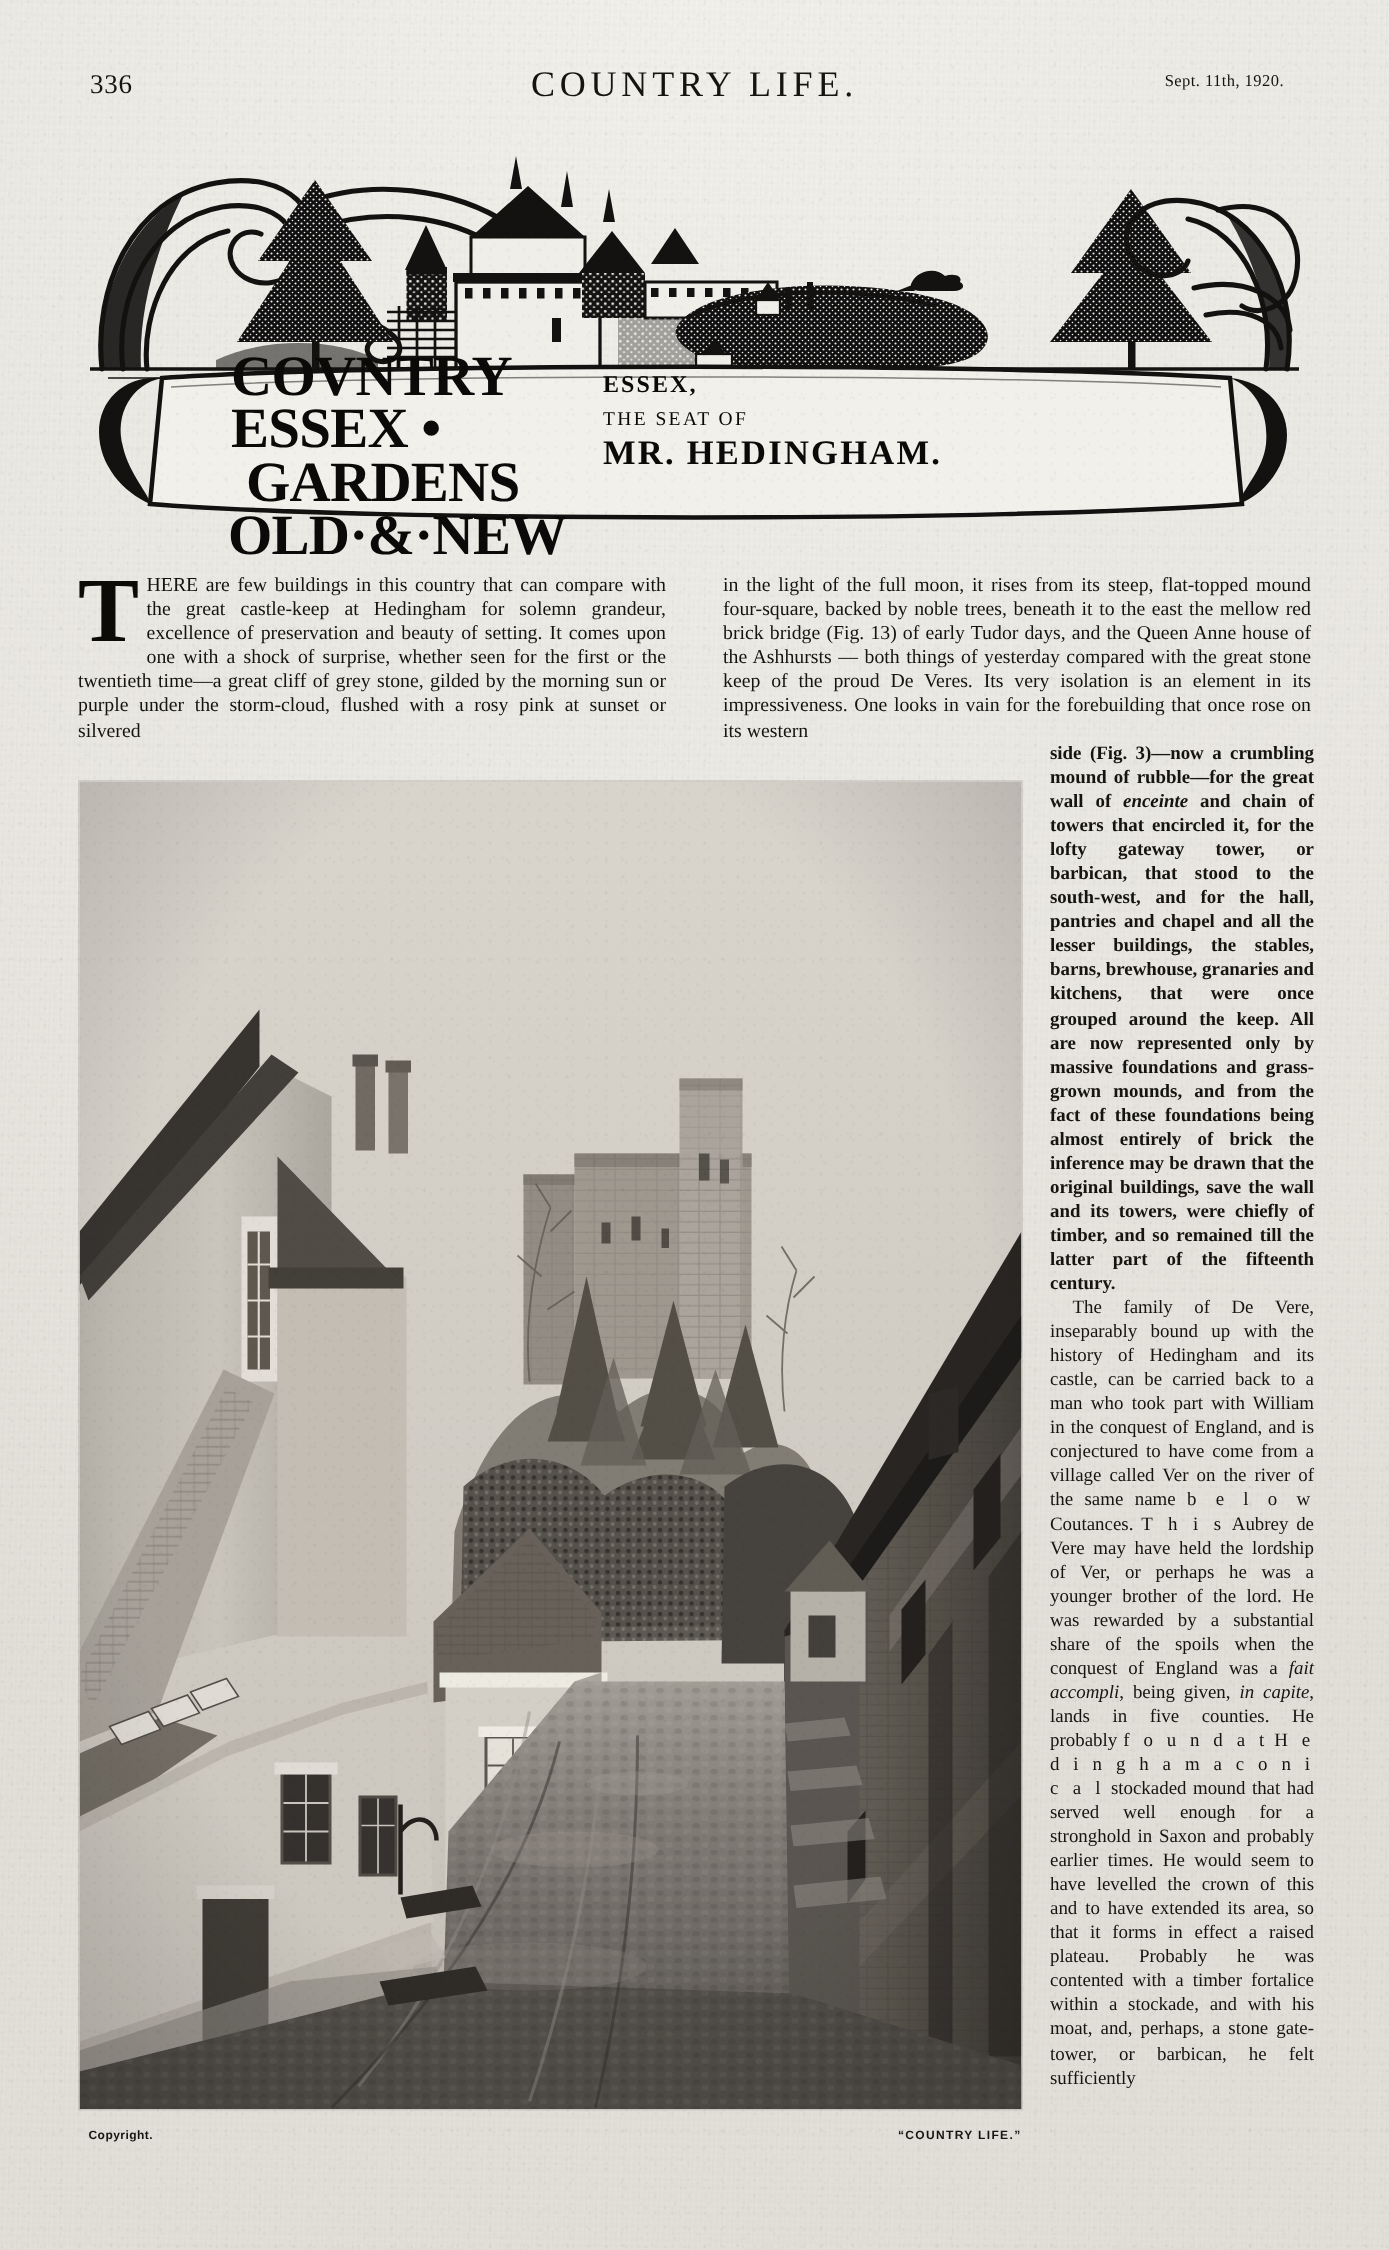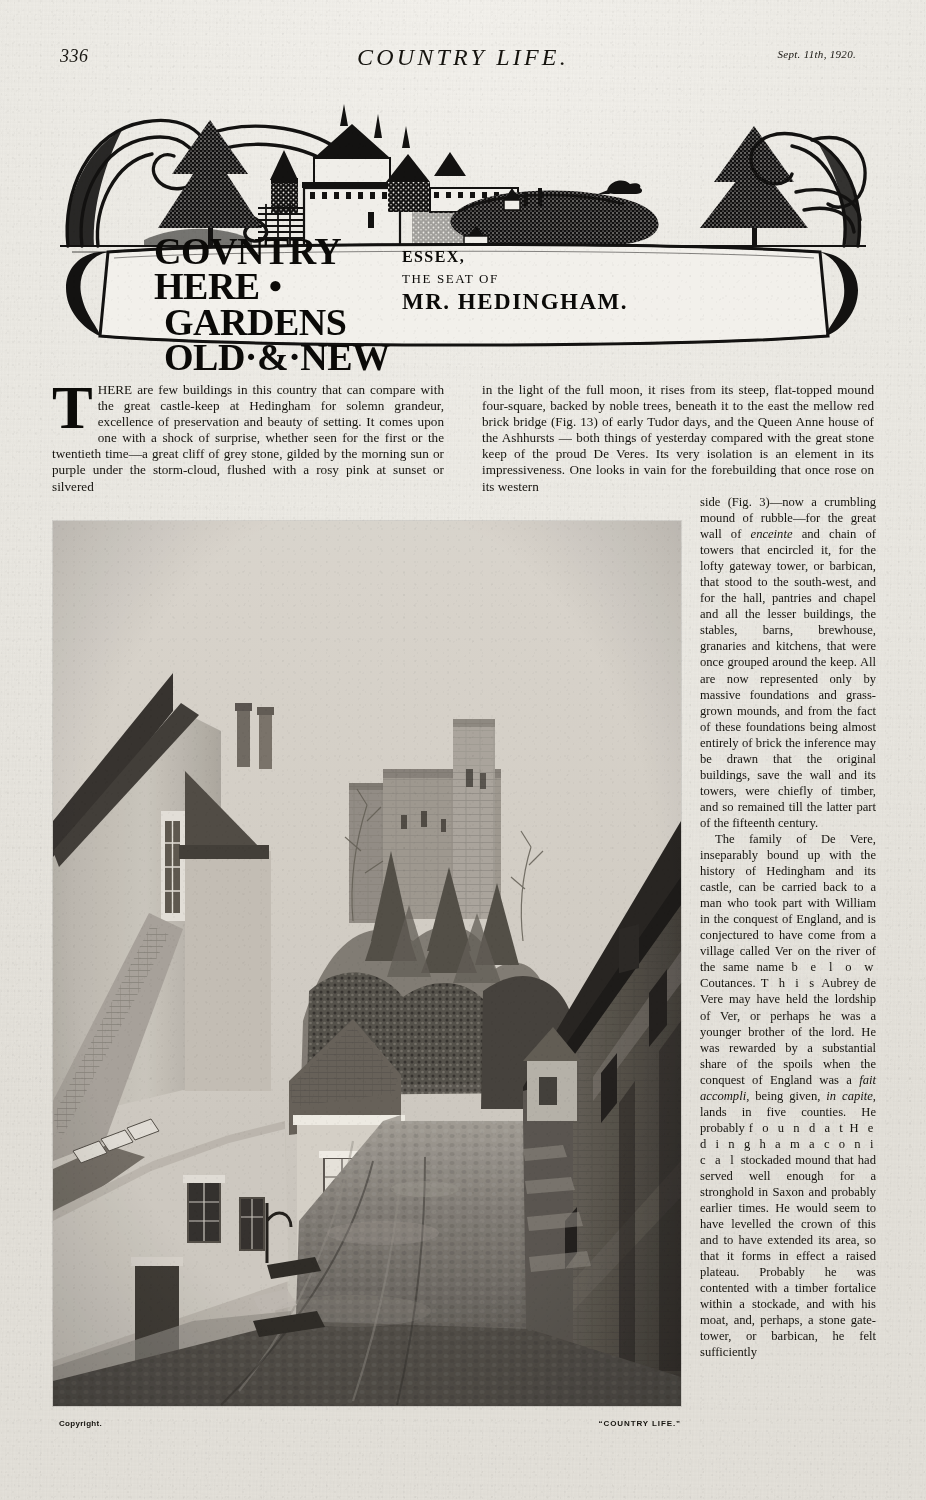--- a/index.html
+++ b/index.html
@@ -26,21 +26,21 @@
       radial-gradient(circle at 11% 23%, rgba(0,0,0,.05) 0 1px, transparent 1px),
       radial-gradient(circle at 37% 61%, rgba(0,0,0,.04) 0 1px, transparent 1px),
       radial-gradient(circle at 73% 12%, rgba(0,0,0,.05) 0 1px, transparent 1px),
       radial-gradient(circle at 88% 77%, rgba(0,0,0,.04) 0 1px, transparent 1px),
       radial-gradient(circle at 57% 88%, rgba(0,0,0,.05) 0 1px, transparent 1px);
     background-size:13px 13px, 17px 17px, 11px 11px, 19px 19px, 23px 23px;
   }
 
   
   #runhead{
-    position:absolute;left:0;right:0;top:42px;height:32px;font-style:italic;
+    position:absolute;left:0;right:0;top:42px;height:32px;
   }
   .rh-num{position:absolute;left:60px;top:4px;font-size:18px;letter-spacing:.5px;}
   .rh-title{
     position:absolute;left:0;right:0;top:2px;text-align:center;
     font-size:24px;letter-spacing:3.2px;
   }
   .rh-date{position:absolute;right:70px;top:6px;font-size:11px;letter-spacing:.3px;}
 
   
   #masthead{
@@ -52,21 +52,21 @@
   .mast-logo{
     position:absolute;left:96px;top:138px;width:270px;
     font-family:"Liberation Serif", serif;
     font-weight:bold;line-height:.93;color:#0b0a08;
     letter-spacing:-0.5px;
   }
   .mast-logo div{font-size:38px;white-space:nowrap;}
   .ml1{margin-left:6px;}
   .ml2{margin-left:6px;}
   .ml3{margin-left:16px;}
-  .ml4{margin-left:16px;}
+  .ml4{margin-left:4px;}
 
   .mast-title{position:absolute;left:350px;top:152px;width:420px;color:#0b0a08;}
   .mt-main{font-size:27px;letter-spacing:1.6px;font-variant:small-caps;font-weight:bold;white-space:nowrap;}
   .mt-sub{font-size:16px;letter-spacing:1.4px;font-variant:small-caps;font-weight:bold;margin-top:0;}
   .mt-seat{font-size:13px;letter-spacing:1.6px;font-variant:small-caps;margin-top:5px;}
   .mt-owner{font-size:23px;letter-spacing:1.5px;font-variant:small-caps;font-weight:bold;margin-top:2px;}
 
   
   #intro{position:absolute;left:52px;top:382px;width:822px;height:112px;}
   .intro-col{position:absolute;top:0;width:392px;font-size:13.2px;line-height:16.1px;text-align:justify;}
@@ -91,21 +91,21 @@
   .cap-copy{position:absolute;left:6px;top:3px;font-family:"Liberation Sans",sans-serif;font-size:8px;font-weight:bold;letter-spacing:.3px;}
   .cap-main{position:absolute;left:0;right:0;top:0;text-align:center;font-size:13.5px;letter-spacing:1.1px;padding-left:18px;}
   .cap-cl{position:absolute;right:0px;top:3px;font-family:"Liberation Sans",sans-serif;font-size:8px;font-weight:bold;letter-spacing:.9px;}
 
   
   #sidecol{
     position:absolute;left:700px;top:494px;width:176px;height:940px;
     font-size:12.6px;line-height:16.05px;text-align:justify;
   }
   #sidecol p{margin:0;text-indent:15px;}
-  #sidecol p.noind{text-indent:0;}
+  #sidecol p.noind{text-indent:0;font-weight:bold;}
   .it{font-style:italic;}
   .sp{letter-spacing:2.6px;}
 </style>
 </head>
 <body>
 
 <div id="page">
 
   <div id="runhead">
     <div class="rh-num">336</div>
@@ -241,21 +241,21 @@
           <path d="M56 156 C36 160 24 180 30 202 C34 220 48 234 48 240 C30 232 14 214 14 192 C14 170 32 154 56 156 Z" fill="#131211"></path>
 
           <path d="M768 156 C790 158 806 174 806 194 C806 216 790 234 774 240 C776 230 790 218 792 200 C794 178 784 162 768 156 Z" fill="#131211"></path>
           <path d="M62 162 C200 153 618 153 762 162" stroke="#131211" stroke-width="1" fill="none" opacity=".5"></path>
         </g>
       </svg>
     </div>
 
     <div class="mast-logo">
       <div class="ml1">COVNTRY</div>
-      <div class="ml2">HERE •</div>
+      <div class="ml2">ESSEX •</div>
       <div class="ml3">GARDENS</div>
       <div class="ml4">OLD·&amp;·NEW</div>
     </div>
 
     <div class="mast-title">
       <div class="mt-sub">ESSEX,</div>
       <div class="mt-seat">THE SEAT OF</div>
       <div class="mt-owner">MR. HEDINGHAM.</div>
     </div>
   </div>

